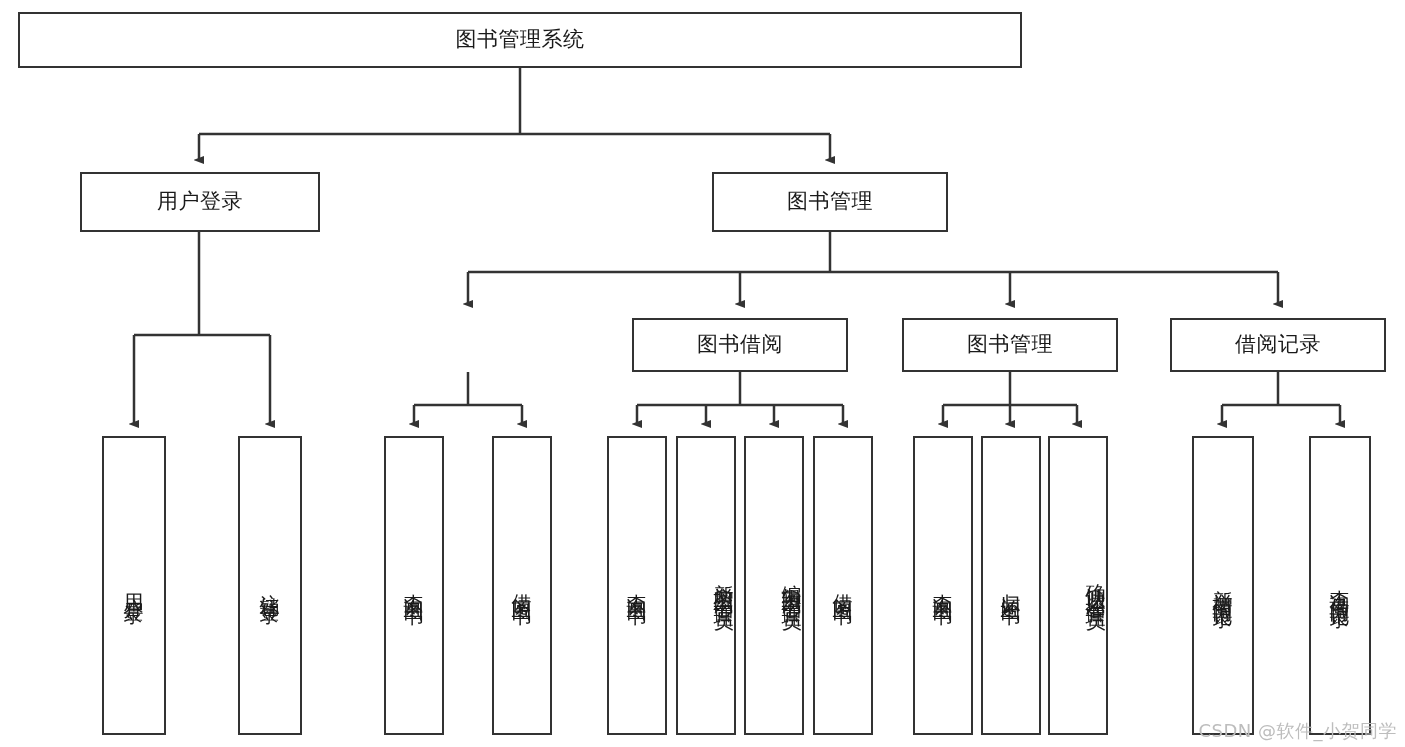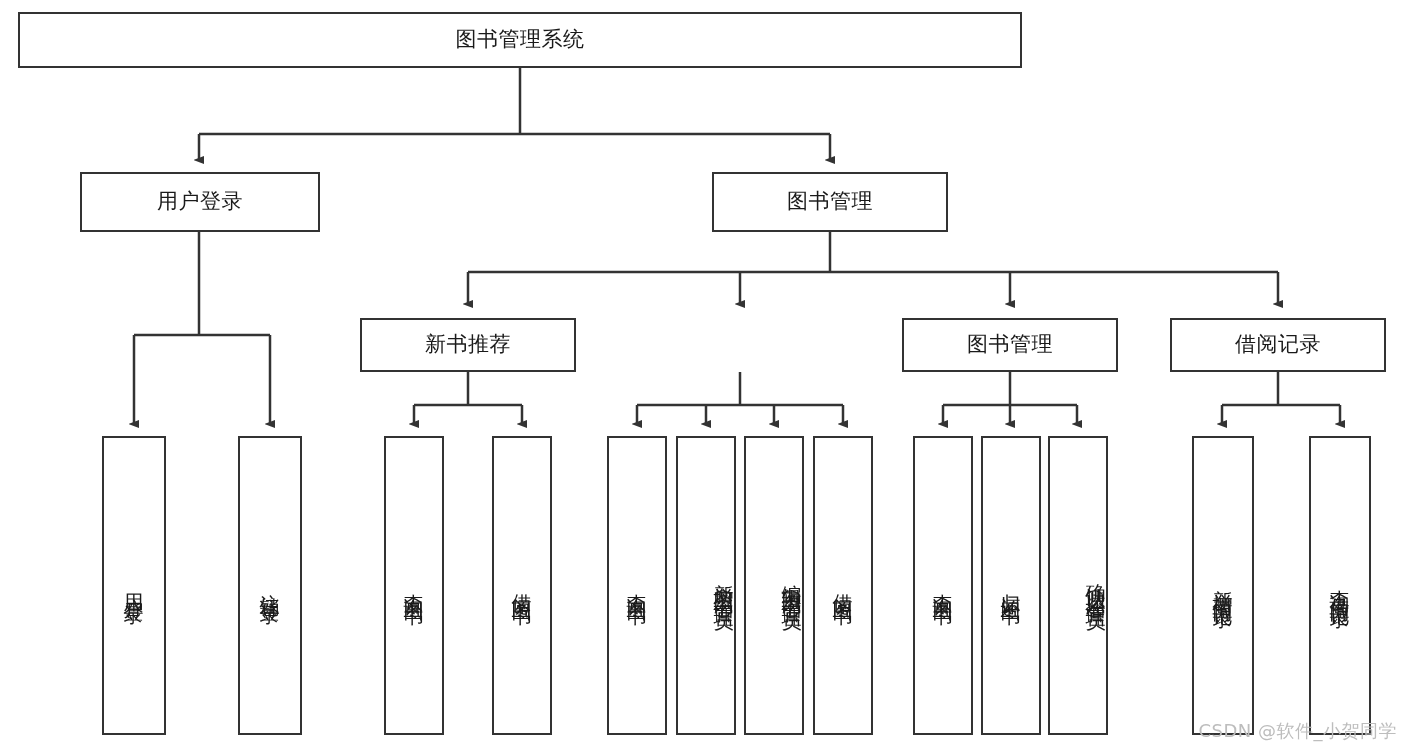--- a/index.html
+++ b/index.html
@@ -126,22 +126,22 @@
     <span class="node-label">图书管理系统</span>
   </div>
 
   <div class="node h" style="left:80px; top:172px; width:240px; height:60px;">
     <span class="node-label">用户登录</span>
   </div>
   <div class="node h" style="left:712px; top:172px; width:236px; height:60px;">
     <span class="node-label">图书管理</span>
   </div>
 
-  <div class="node h" style="left:360px; top:318px; width:216px; height:54px;">
-    <span class="node-label">新书推荐</span>
+  <div class="node h" style="left:632px; top:318px; width:216px; height:54px;">
+    <span class="node-label">图书借阅</span>
   </div>
   <div class="node h" style="left:902px; top:318px; width:216px; height:54px;">
     <span class="node-label">图书管理</span>
   </div>
   <div class="node h" style="left:1170px; top:318px; width:216px; height:54px;justify-content:center;">
     <span class="node-label">借阅记录</span>
   </div>
 
   <div class="node v" style="left:102px; top:436px; width:64px; height:299px;">
     <span class="node-label">用户登录</span>

